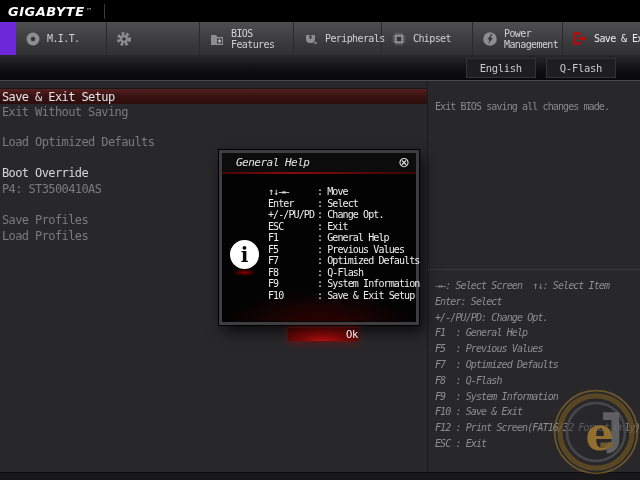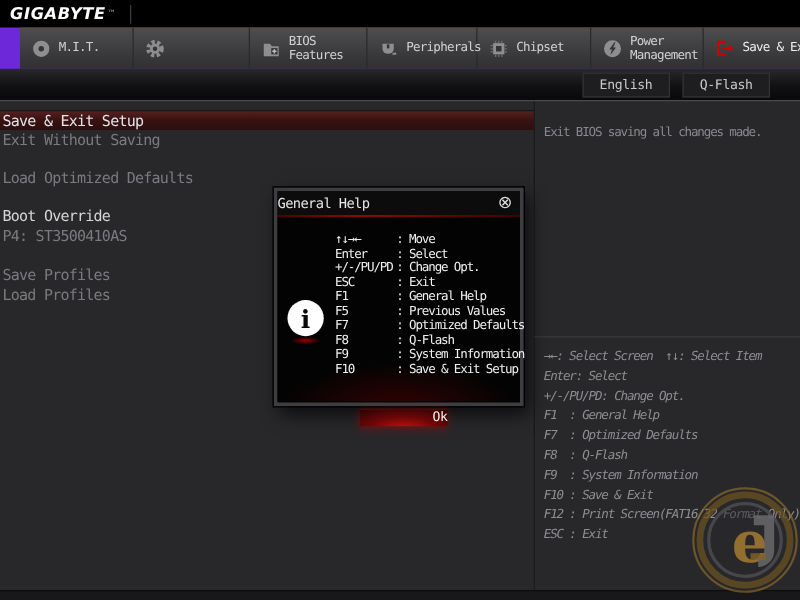--- a/index.html
+++ b/index.html
@@ -41,21 +41,21 @@
   
   .descpanel{position:absolute;left:427px;top:0;width:213px;height:188px;border-left:1px solid #1b1b1d;padding:19px 6px 0 7px;}
   .desc-text{font-size:10px;letter-spacing:-0.9px;color:#8a8a8e;line-height:13px;}
   .helppanel{position:absolute;left:427px;top:188px;width:213px;height:204px;border-left:1px solid #1b1b1d;border-top:1px solid #3a3a3c;padding:8px 2px 0 7px;font-style:italic;}
   .help-line{font-size:10px;letter-spacing:-0.9px;line-height:15.8px;color:#8e8e92;white-space:pre;}
   
   .dialog{position:absolute;left:219px;top:150px;width:200px;height:175px;
     background:#050505;border:3px solid #3e3e40;outline:1px solid #000;
     box-shadow:4px 6px 14px rgba(0,0,0,.75);}
   .dialog-titlebar{position:relative;height:19px;background:#0c0c0c;display:flex;align-items:center;}
-  .dialog-title{font-size:11px;letter-spacing:-0.5px;color:#e6e6e8;padding-left:0;}
+  .dialog-title{font-size:11px;letter-spacing:-0.5px;color:#e6e6e8;padding-left:14px;font-style:italic;}
   .dialog-close{position:absolute;right:6px;top:1px;font-size:14px;color:#dcdcde;cursor:pointer;line-height:17px;font-family:"DejaVu Sans",sans-serif;}
   .dialog-redline{height:2px;background:linear-gradient(to right,#4a0404,#8a0a0a 35%,#3a0404);}
   .dialog-body{position:relative;width:100%;height:147px;
     background:radial-gradient(ellipse 70% 35% at 50% 104%, rgba(140,0,0,.35), rgba(0,0,0,0) 70%),#030303;}
   .drow{display:flex;padding-left:46px;line-height:11.5px;font-size:10px;letter-spacing:-0.9px;color:#f0f0f2;}
   .drows{padding-top:12px;}
   .dkey{flex:none;width:49px;}
   .dval{flex:none;white-space:pre;}
   .info-badge{position:absolute;left:8px;top:66px;width:29px;height:29px;border-radius:50%;background:#fff;
     display:flex;align-items:center;justify-content:center;
@@ -174,20 +174,21 @@
 
     <div class="descpanel">
       <div class="desc-text">Exit BIOS saving all changes made.</div>
     </div>
 
     <div class="helppanel">
       <div class="help-line">→←: Select Screen  ↑↓: Select Item</div>
       <div class="help-line">Enter: Select</div>
       <div class="help-line">+/-/PU/PD: Change Opt.</div>
       <div class="help-line">F1  : General Help</div>
+      <div class="help-line">F5  : Previous Values</div>
       <div class="help-line">F7  : Optimized Defaults</div>
       <div class="help-line">F8  : Q-Flash</div>
       <div class="help-line">F9  : System Information</div>
       <div class="help-line">F10 : Save &amp; Exit</div>
       <div class="help-line">F12 : Print Screen(FAT16/32 Format Only)</div>
       <div class="help-line">ESC : Exit</div>
     </div>
   </div>
 
   <div class="dialog">

